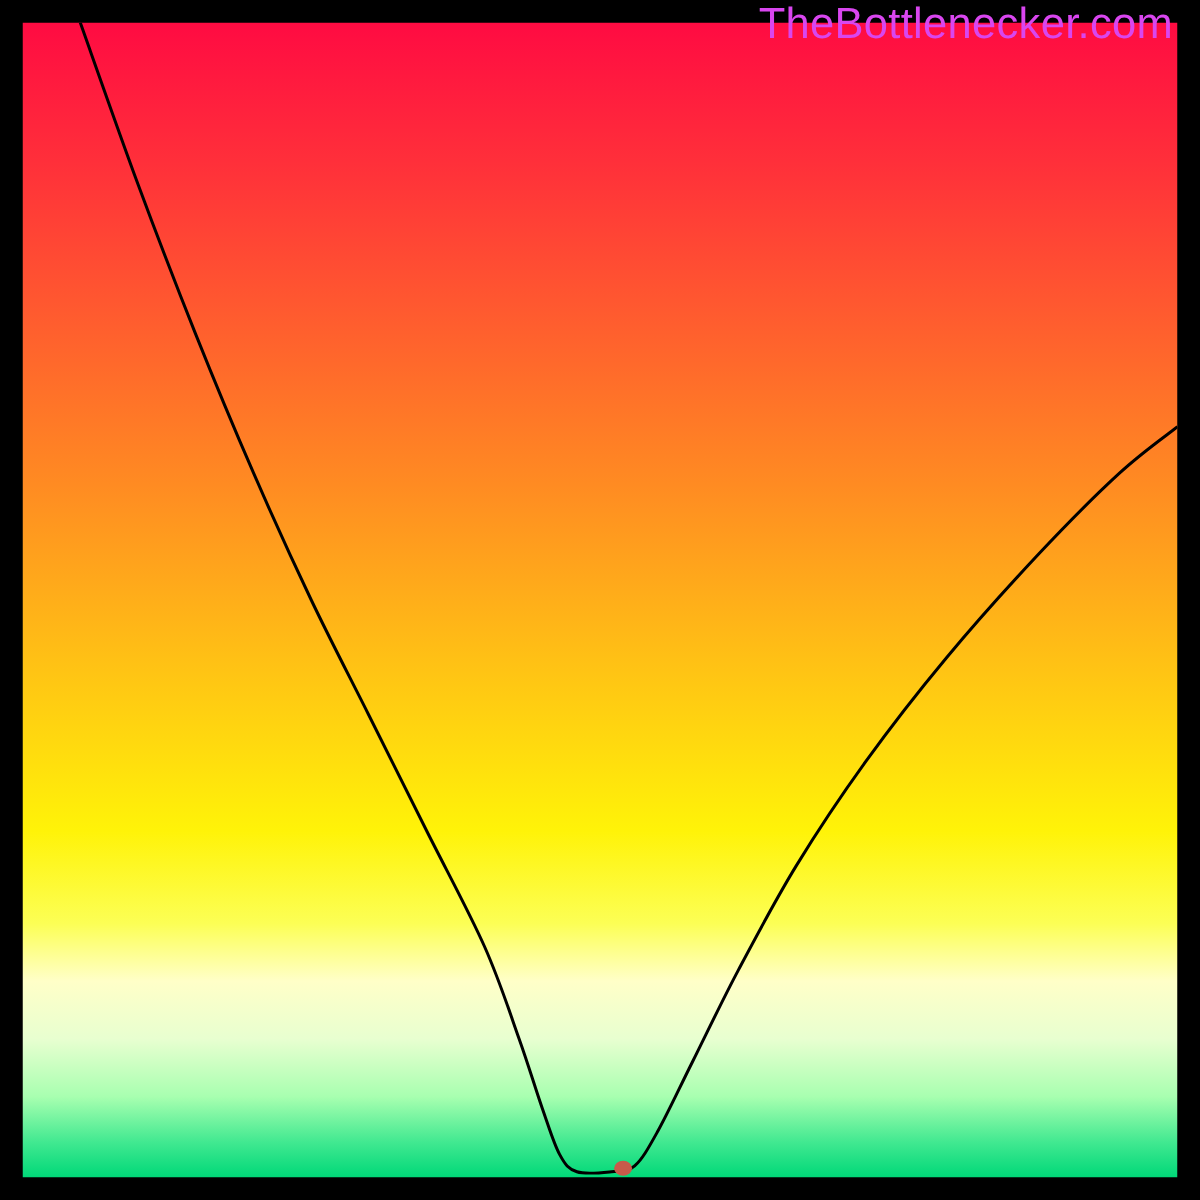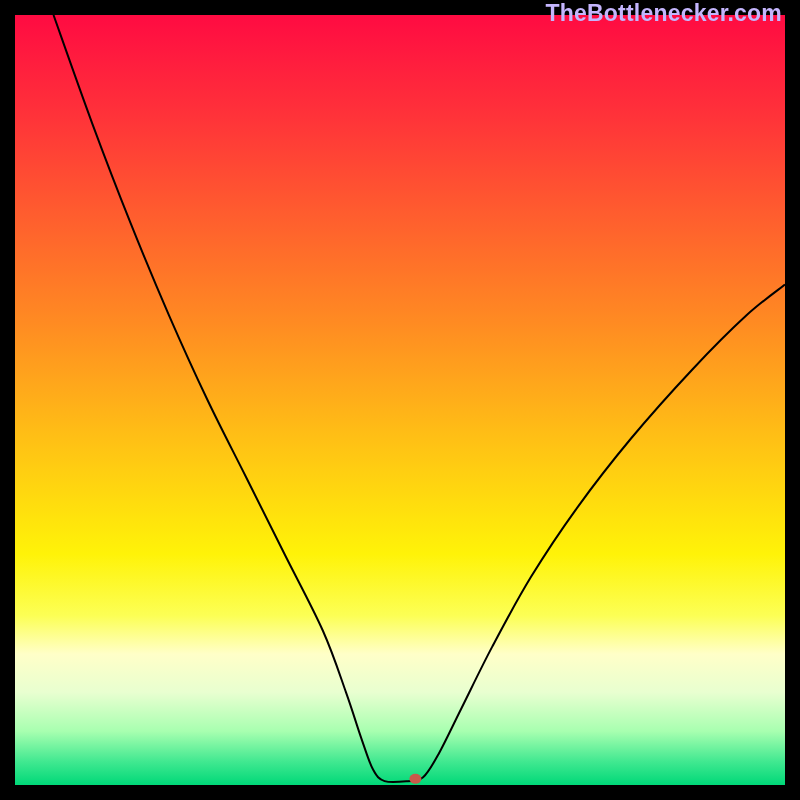--- a/index.html
+++ b/index.html
@@ -8,23 +8,23 @@
     width: 800px;
     height: 800px;
     background: #000;
     position: relative;
     font-family: Arial, Helvetica, sans-serif;
   }
   .watermark {
     position: absolute;
     top: 0px;
     right: 18px;
-    color: #c4b5fd;
-    font-size: 23px;
-    font-weight: 700;
+    color: #d946ef;
+    font-size: 29px;
+    font-weight: 400;
     letter-spacing: 0.2px;
     z-index: 10;
   }
   .plot {
     position: absolute;
     left: 15px;
     top: 15px;
     width: 770px;
     height: 770px;
   }

